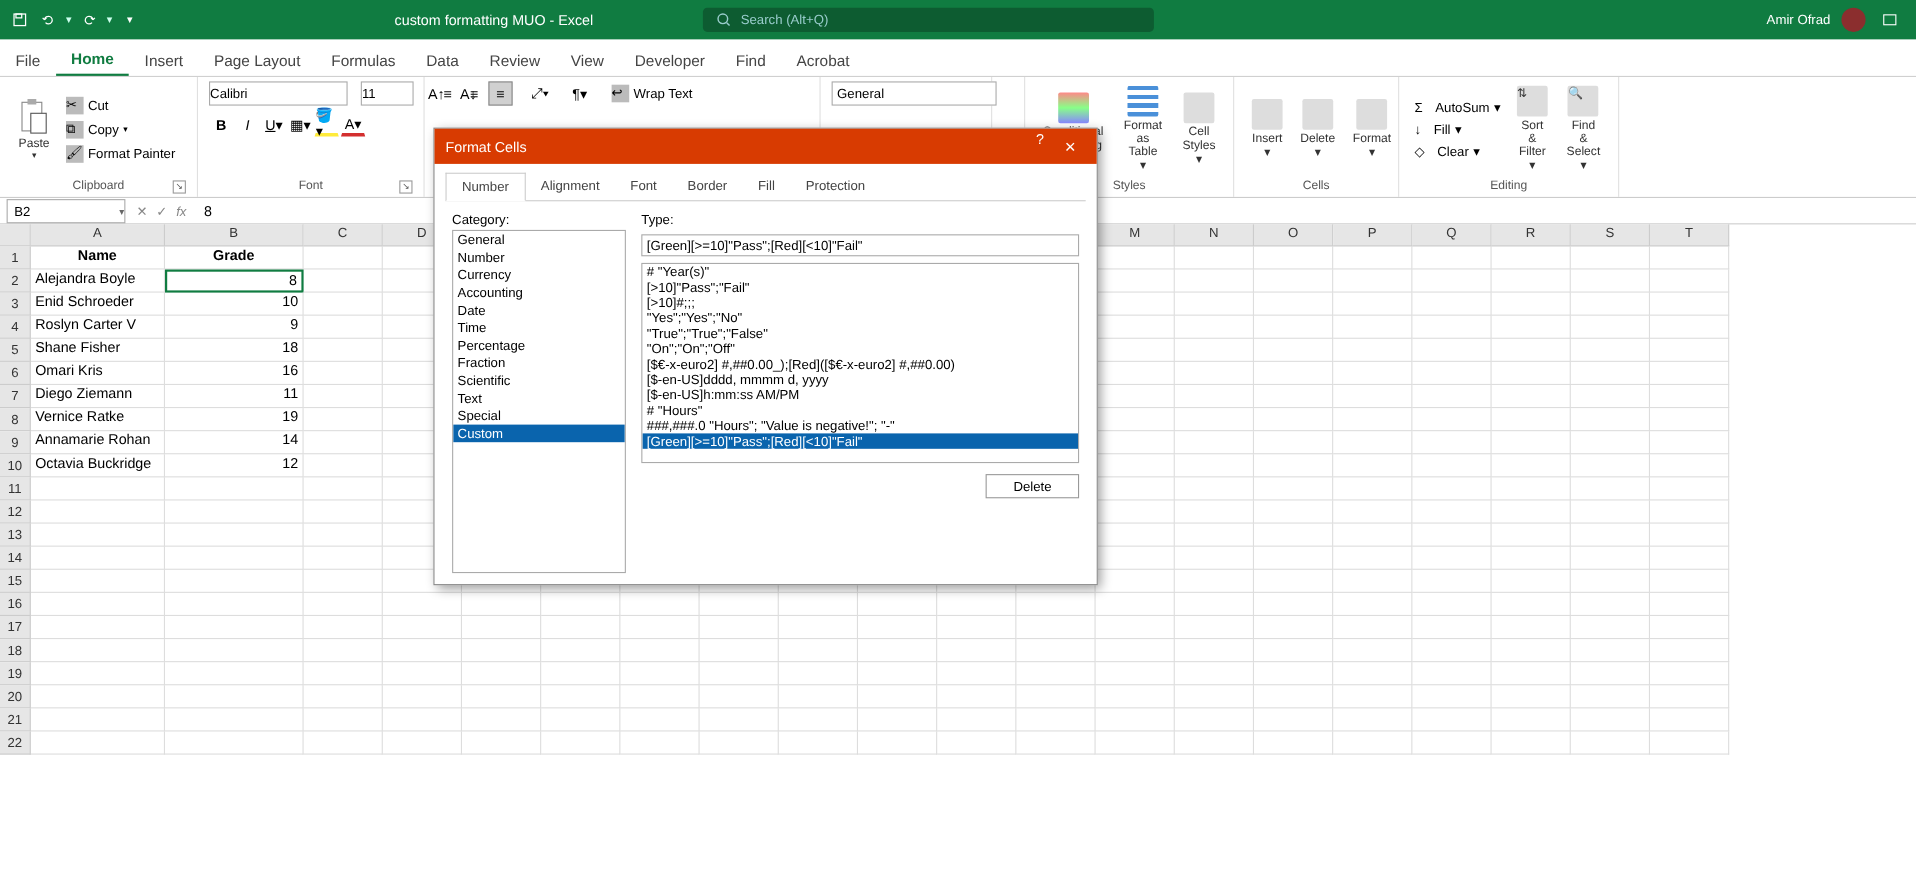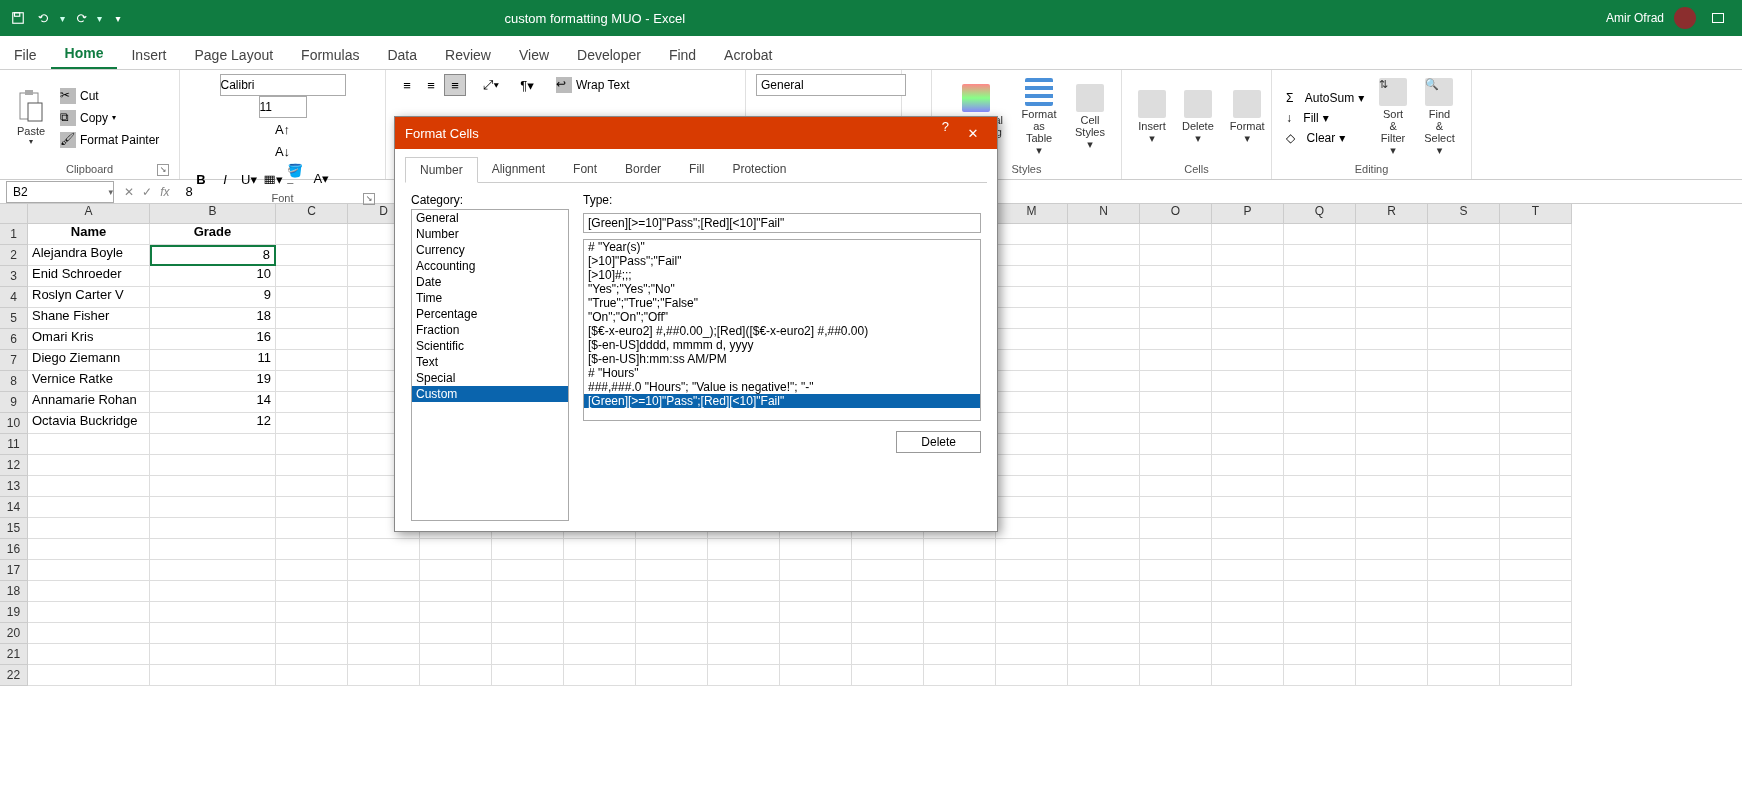--- a/index.html
+++ b/index.html
@@ -92,20 +92,27 @@
     <span class="title-icon">
         <svg width="14" height="14" viewBox="0 0 16 16" fill="none" stroke="#fff" stroke-width="1.3">
           <path d="M12 8a4 4 0 1 0-1 3M12 8l2-2M12 8l-2-2"></path>
         </svg>
       </span>
     <span style="color:#cfe;font-size:10px;">▾</span>
     <span class="title-icon" style="font-size:10px;">▾</span>
   </div>
   <div style="flex:0.4"></div>
   <div style="font-size:13px;">custom formatting MUO  -  Excel</div>
+  <div class="search-box">
+    <svg width="14" height="14" viewBox="0 0 16 16" fill="none" stroke="#9cc" stroke-width="1.5">
+        <circle cx="7" cy="7" r="5"></circle>
+        <path d="M11 11l3 3"></path>
+      </svg>
+    <span style="color:#9cc;">Search (Alt+Q)</span>
+  </div>
   <div style="flex:1"></div>
   <div class="title-right">
     <span>Amir Ofrad</span>
     <div class="avatar"></div>
     <span class="title-icon" style="border:1px solid #fff;width:12px;height:10px;margin:0 6px;"></span>
   </div>
 </div>
 
 <div class="menu-tabs" id="menu-tabs">
     <div class="menu-tab">File</div>
@@ -148,21 +155,21 @@
             <span class="small-icon">🖌</span>
             <span>Format Painter</span>
           </div>
       </div>
     </div>
     <div class="ribbon-group-label"><span>Clipboard</span><span class="dialog-launcher">↘</span></div>
   </div>
 
   <div class="ribbon-group" style="width:206px;">
     <div class="ribbon-group-content" style="flex-direction:column;align-items:stretch;gap:6px;">
-      <div style="display:flex;gap:0;align-items:center;flex-direction:column;">
+      <div style="display:flex;gap:12px;align-items:center;">
         <input class="font-select" value="Calibri" style="">
         <input class="size-select" value="11" style="">
         <span class="ribbon-icon-btn">A↑</span>
         <span class="ribbon-icon-btn">A↓</span>
       </div>
       <div style="display:flex;gap:2px;">
         <span class="ribbon-icon-btn">
             <b>B</b>
           </span>
         <span class="ribbon-icon-btn">

